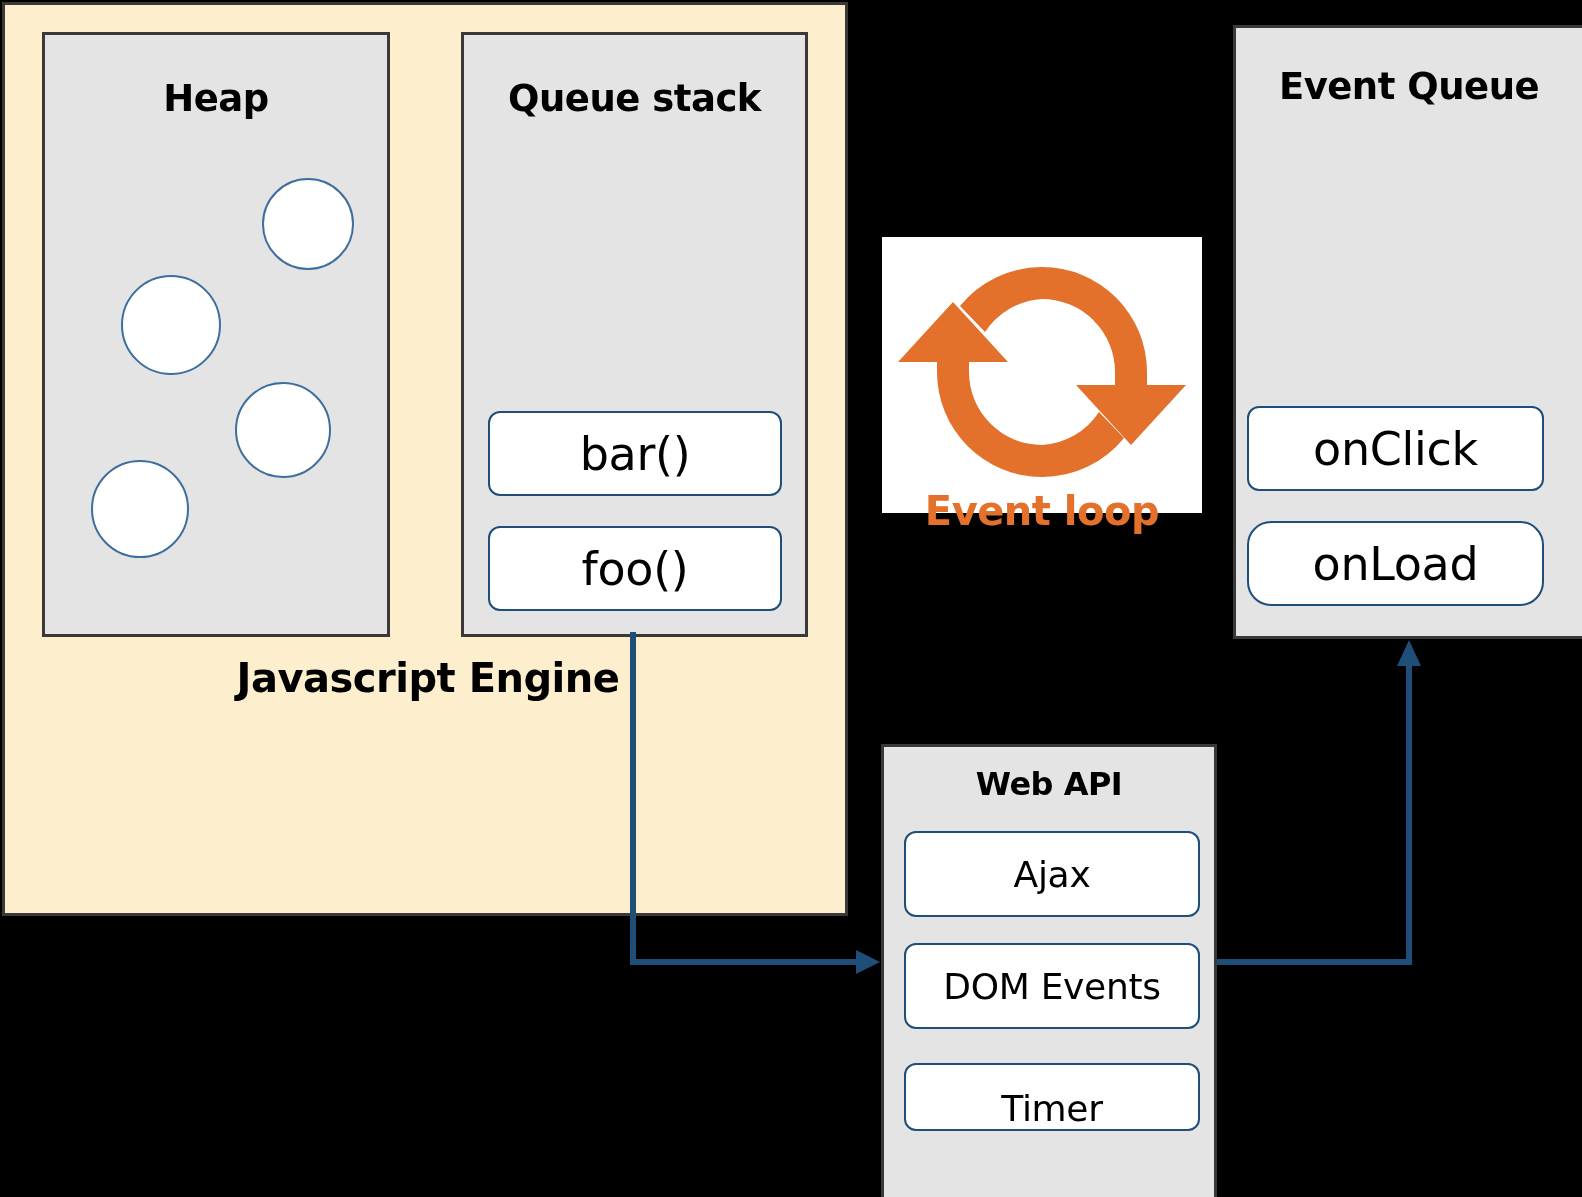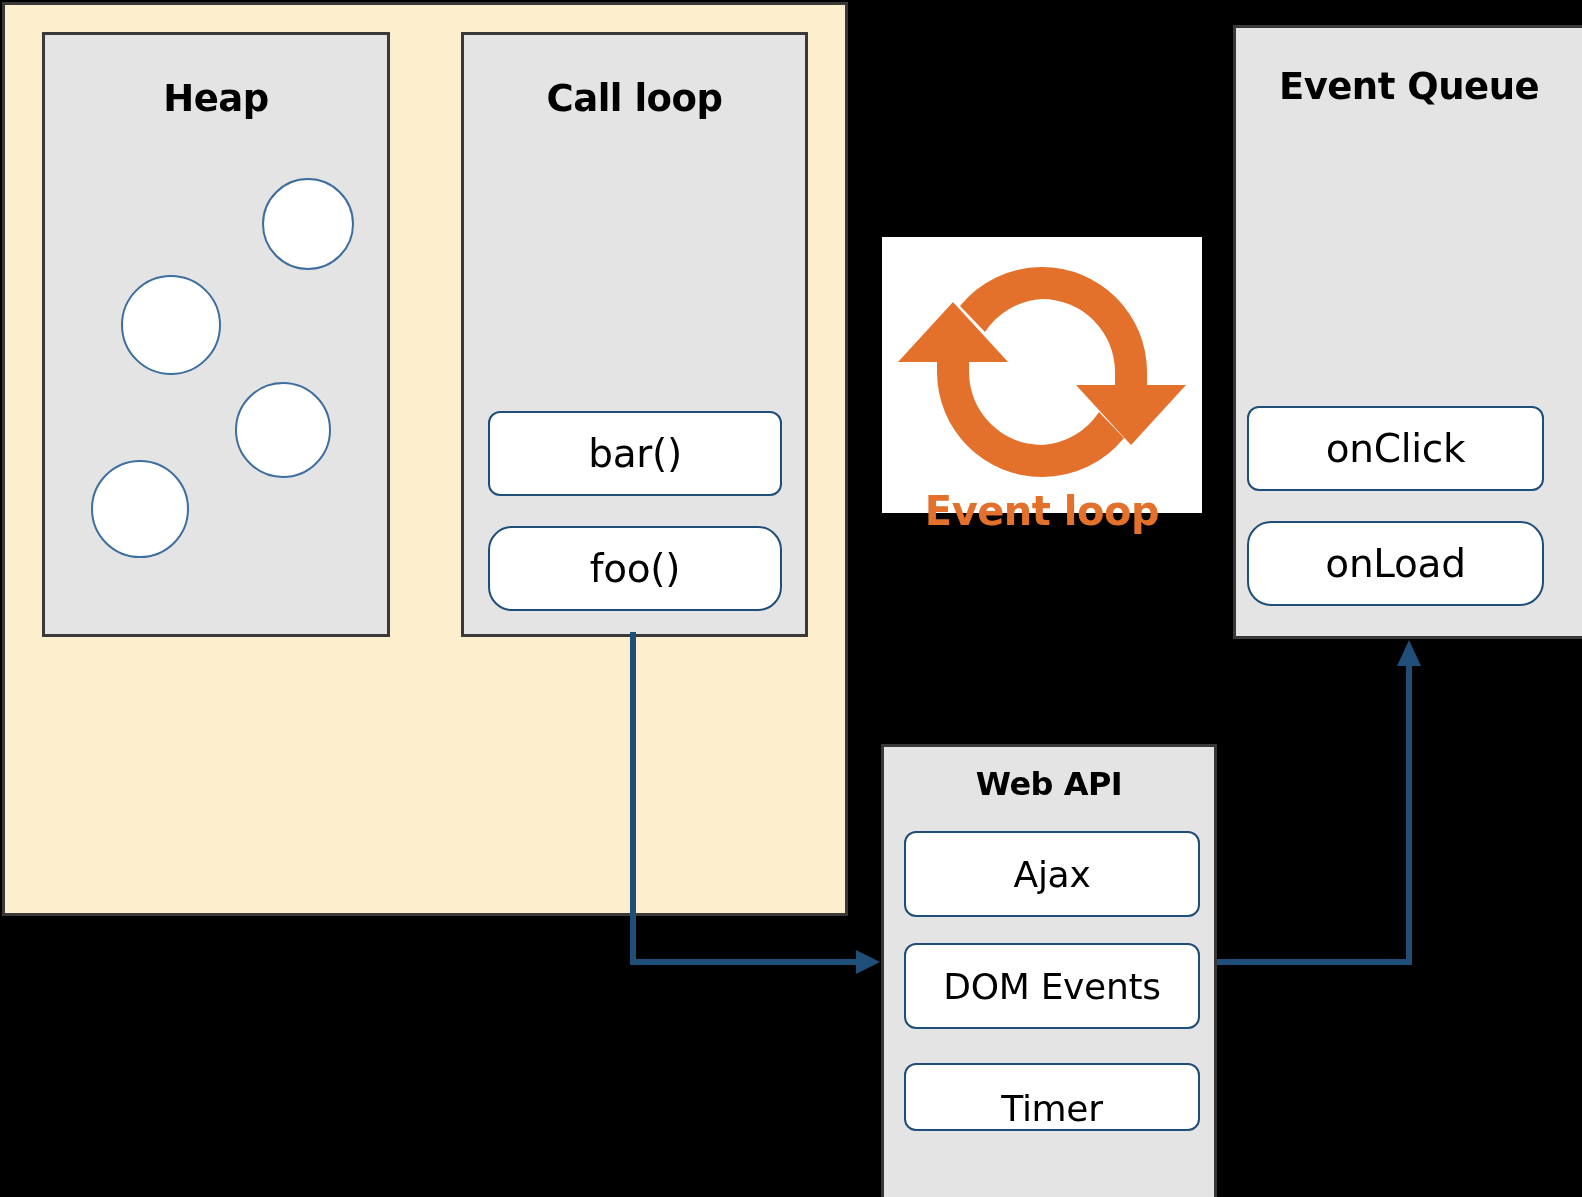--- a/index.html
+++ b/index.html
@@ -70,21 +70,21 @@
   
   .chip {
     position: absolute;
     background: #FFFFFF;
     border: 2px solid #1F4E79;
     border-radius: 12px;
     box-sizing: border-box;
     display: flex;
     align-items: center;
     justify-content: center;
-    font-size: 39px;
+    font-size: 46px;
     color: #000000;
     letter-spacing: -0.3px;
   }
   .chip.small { font-size: 36px; }
 
   
   .eventloop-tile {
     left: 882px; top: 237px; width: 320px; height: 276px;
     background: #FFFFFF;
   }
@@ -116,29 +116,30 @@
 
     <div class="abs panel heap-box">
       <div class="panel-title t-heap">Heap</div>
       <div class="heap-circle" style="left:217px; top:143px; width:92px; height:92px;"></div>
       <div class="heap-circle" style="left:76px; top:240px; width:100px; height:100px;"></div>
       <div class="heap-circle" style="left:190px; top:347px; width:96px; height:96px;"></div>
       <div class="heap-circle" style="left:46px; top:425px; width:98px; height:98px;"></div>
     </div>
 
     <div class="abs panel stack-box">
-      <div class="panel-title t-stack">Call loop</div>
+      <div class="panel-title t-stack">Queue stack</div>
       <div class="chip" style="left:24px; top:376px; width:294px; height:85px;">
         <span>bar()</span>
       </div>
-      <div class="chip" style="left:24px; top:491px; width:294px; height:85px;border-radius:24px;">
+      <div class="chip" style="left:24px; top:491px; width:294px; height:85px;">
         <span>foo()</span>
       </div>
     </div>
 
+    <div class="engine-label">Javascript Engine</div>
   </div>
 
   <div class="abs eventloop-tile">
     <svg width="320" height="276" viewBox="0 0 320 276">
       <g fill="#E3702B">
 
         <path d="M160 30
                  A 105 105 0 0 1 265 135
                  L 265 148
                  L 304 148

